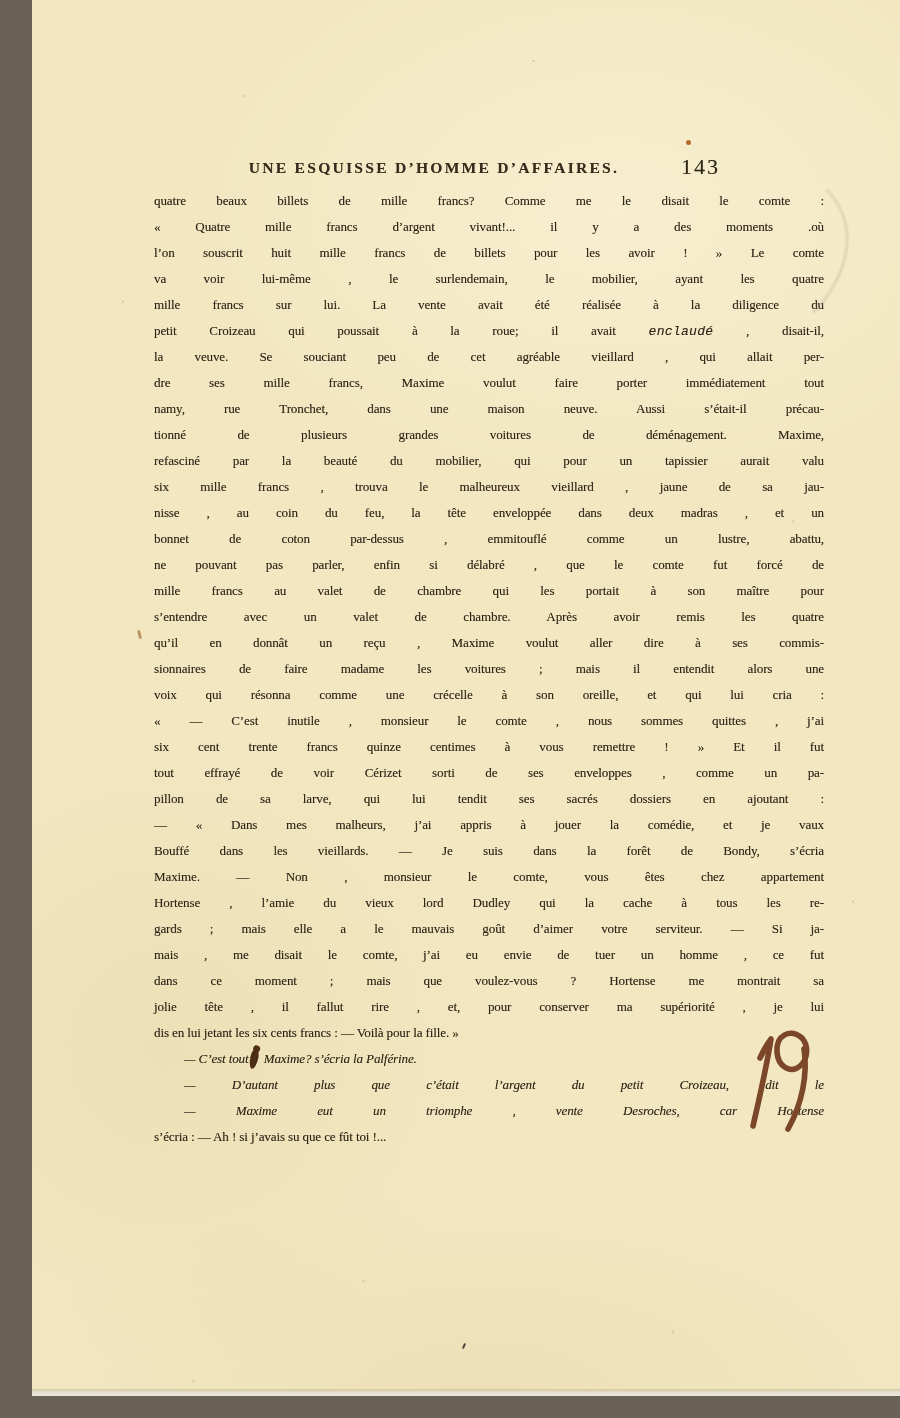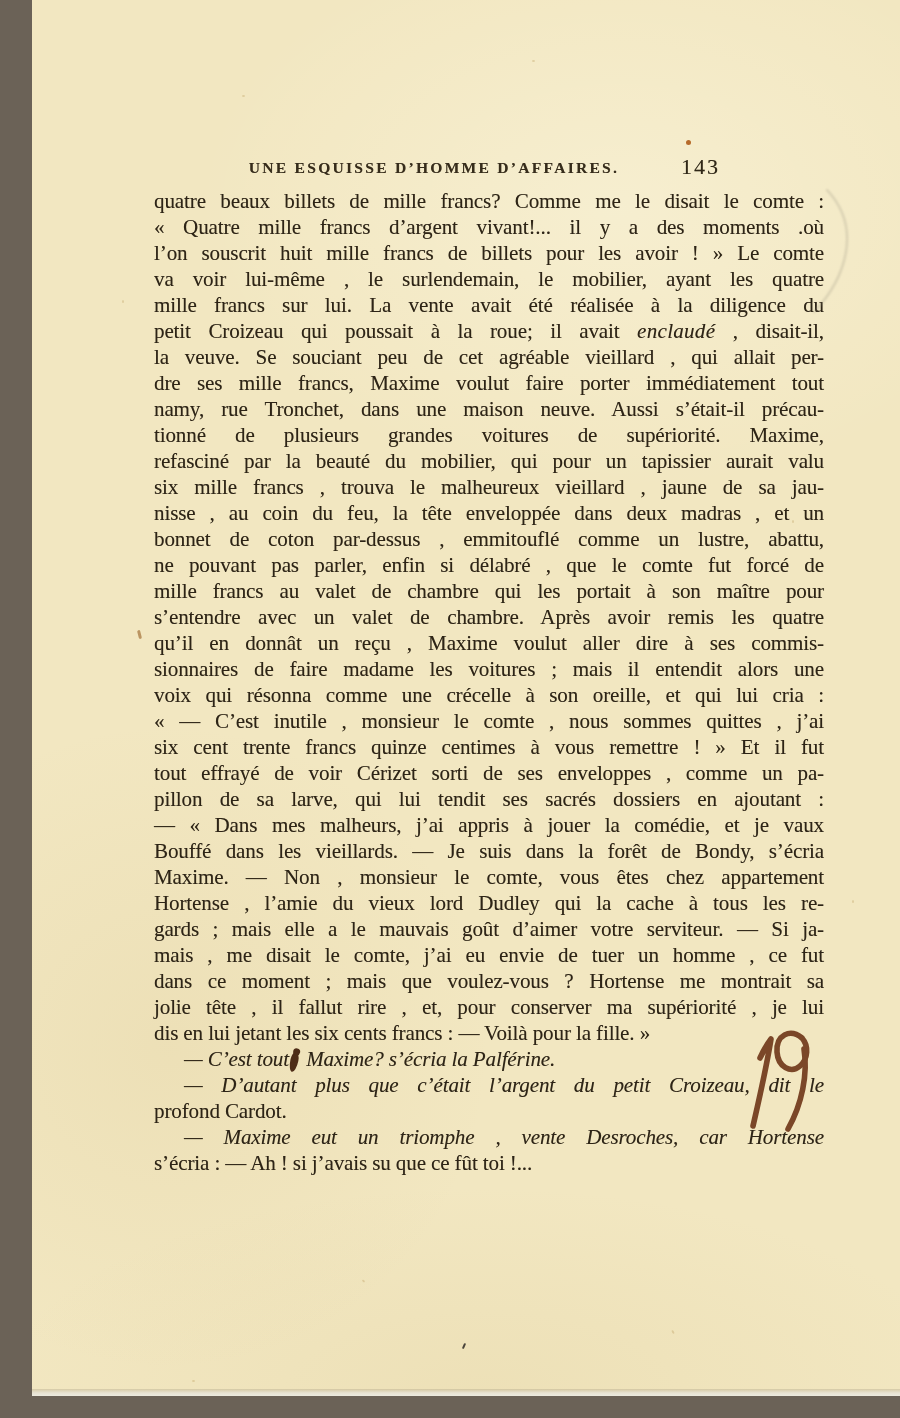--- a/index.html
+++ b/index.html
@@ -35,28 +35,28 @@
   }
   .header .pagenum{
     position:absolute;left:527px;top:-2px;
     font-size:22px;letter-spacing:2px;color:#2f2717;
     text-shadow:0.2px 0.2px 0 rgba(47,39,23,0.4);
   }
   
   .textblock{position:absolute;left:122px;top:188px;width:670px;}
   .line{
     height:26px;line-height:26px;
-    font-size:21px;letter-spacing:-0.1px;
+    font-size:13px;letter-spacing:-0.1px;
     text-align:justify;text-align-last:justify;
     white-space:normal;hyphens:none;
     text-shadow:0.25px 0.25px 0 rgba(45,36,22,0.35);
   }
   .line.indent{padding-left:30px;font-style:italic;}
   .line.para-end{text-align-last:left;}
-  .line i{font-style:italic;letter-spacing:0.3px;}
+  .line i{font-style:italic;letter-spacing:0.3px;font-family:Liberation Mono, monospace;}
   
   .ink-blot{
     display:inline-block;width:8px;height:20px;
     background:#4e2d17;border-radius:46% 54% 50% 50% / 40% 40% 60% 60%;
     transform:rotate(12deg);vertical-align:-6px;margin:0 3px 0 1px;
     position:relative;
   }
   .ink-blot::after{
     content:"";position:absolute;top:-4px;left:1px;width:7px;height:7px;
     background:#4e2d17;border-radius:50%;
@@ -94,21 +94,21 @@
   <div class="textblock">
       <div class="line">quatre beaux billets de mille francs? Comme me le disait le comte :</div>
       <div class="line">« Quatre mille francs d’argent vivant!... il y a des moments .où</div>
       <div class="line">l’on souscrit huit mille francs de billets pour les avoir ! » Le comte</div>
       <div class="line">va voir lui-même , le surlendemain, le mobilier, ayant les quatre</div>
       <div class="line">mille francs sur lui. La vente avait été réalisée à la diligence du</div>
       <div class="line">petit Croizeau qui poussait à la roue; il avait <i>enclaudé</i> , disait-il,</div>
       <div class="line">la veuve. Se souciant peu de cet agréable vieillard , qui allait per-</div>
       <div class="line">dre ses mille francs, Maxime voulut faire porter immédiatement tout</div>
       <div class="line">namy, rue Tronchet, dans une maison neuve. Aussi s’était-il précau-</div>
-      <div class="line">tionné de plusieurs grandes voitures de supériorité. Maxime,</div>
+      <div class="line">tionné de plusieurs grandes voitures de déménagement. Maxime,</div>
       <div class="line">refasciné par la beauté du mobilier, qui pour un tapissier aurait valu</div>
       <div class="line">six mille francs , trouva le malheureux vieillard , jaune de sa jau-</div>
       <div class="line">nisse , au coin du feu, la tête enveloppée dans deux madras , et un</div>
       <div class="line">bonnet de coton par-dessus , emmitouflé comme un lustre, abattu,</div>
       <div class="line">ne pouvant pas parler, enfin si délabré , que le comte fut forcé de</div>
       <div class="line">mille francs au valet de chambre qui les portait à son maître pour</div>
       <div class="line">s’entendre avec un valet de chambre. Après avoir remis les quatre</div>
       <div class="line">qu’il en donnât un reçu , Maxime voulut aller dire à ses commis-</div>
       <div class="line">sionnaires de faire madame les voitures ; mais il entendit alors une</div>
       <div class="line">voix qui résonna comme une crécelle à son oreille, et qui lui cria :</div>
@@ -120,21 +120,20 @@
       <div class="line">Bouffé dans les vieillards. — Je suis dans la forêt de Bondy, s’écria</div>
       <div class="line">Maxime. — Non , monsieur le comte, vous êtes chez appartement</div>
       <div class="line">Hortense , l’amie du vieux lord Dudley qui la cache à tous les re-</div>
       <div class="line">gards ; mais elle a le mauvais goût d’aimer votre serviteur. — Si ja-</div>
       <div class="line">mais , me disait le comte, j’ai eu envie de tuer un homme , ce fut</div>
       <div class="line">dans ce moment ; mais que voulez-vous ? Hortense me montrait sa</div>
       <div class="line">jolie tête , il fallut rire , et, pour conserver ma supériorité , je lui</div>
       <div class="line para-end">dis en lui jetant les six cents francs : — Voilà pour la fille. »</div>
       <div class="line indent para-end">— C’est tout<span class="ink-blot"></span> Maxime? s’écria la Palférine.</div>
       <div class="line indent">— D’autant plus que c’était l’argent du petit Croizeau, dit le</div>
-      <div class="line para-end">profond Cardot.</div>
       <div class="line indent">— Maxime eut un triomphe , vente Desroches, car Hortense</div>
       <div class="line para-end">s’écria : — Ah ! si j’avais su que ce fût toi !...</div>
     </div>
 
   <svg class="margin-number" viewBox="0 0 100 115" aria-label="19">
     <path d="M 36 36 C 40 27 44 21 47 17 C 43 42 35 78 29 104"></path>
     <path d="M 78 16 C 66 6 52 13 53 30 C 54 45 67 52 76 44 C 84 37 85 24 78 16"></path>
     <path d="M 80 27 C 84 52 78 82 64 107"></path>
   </svg>
 

